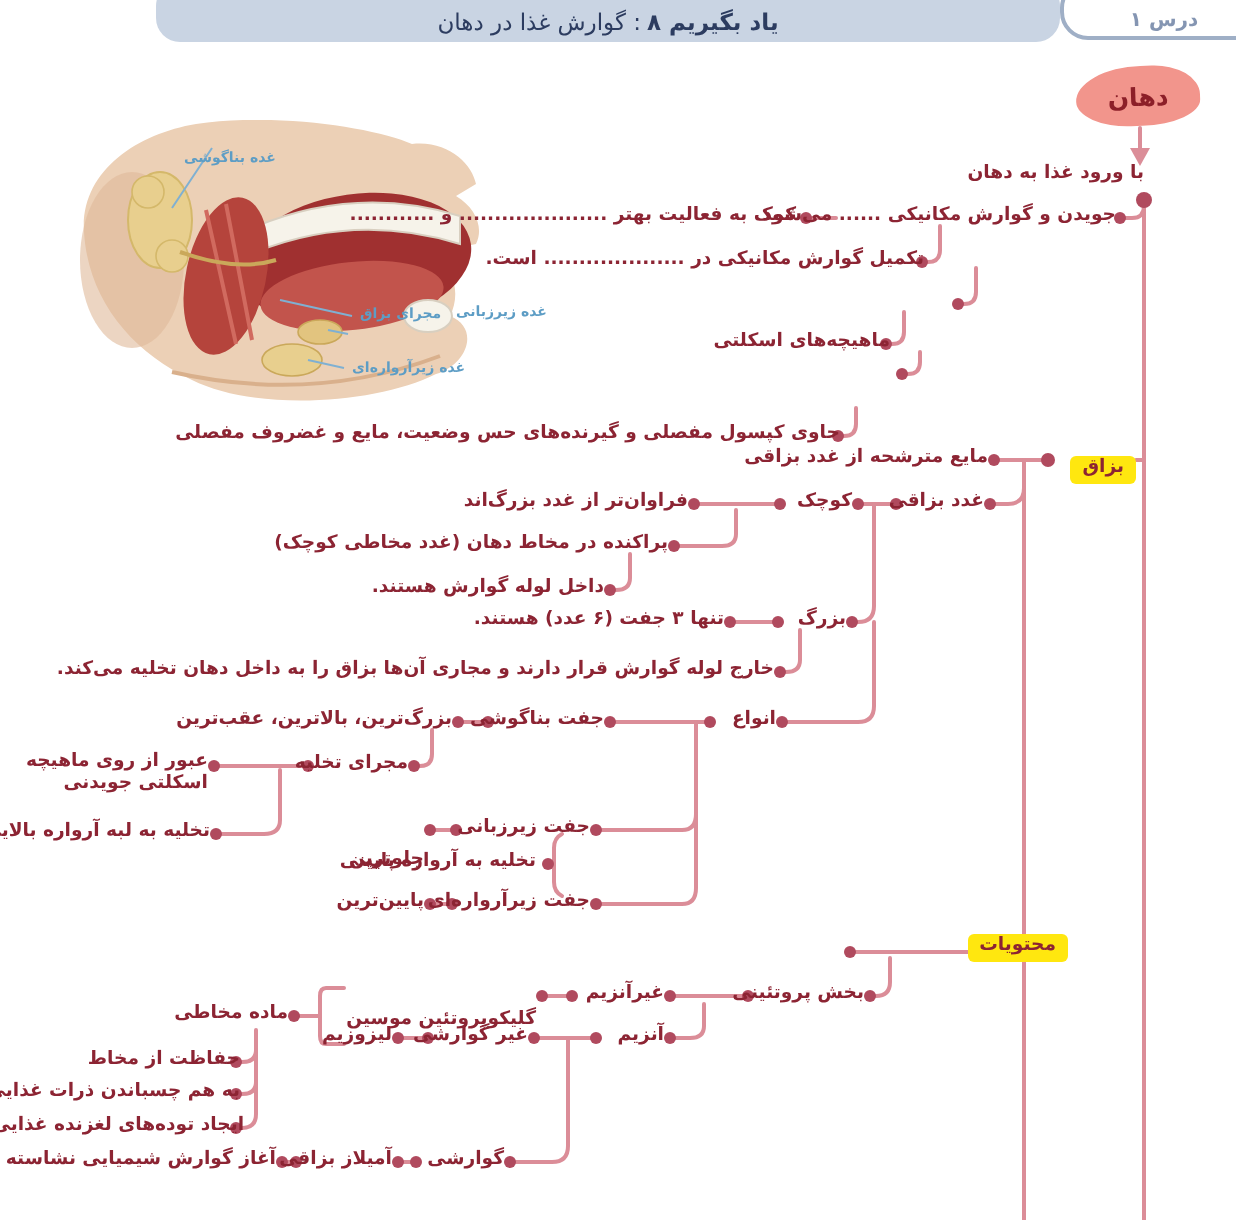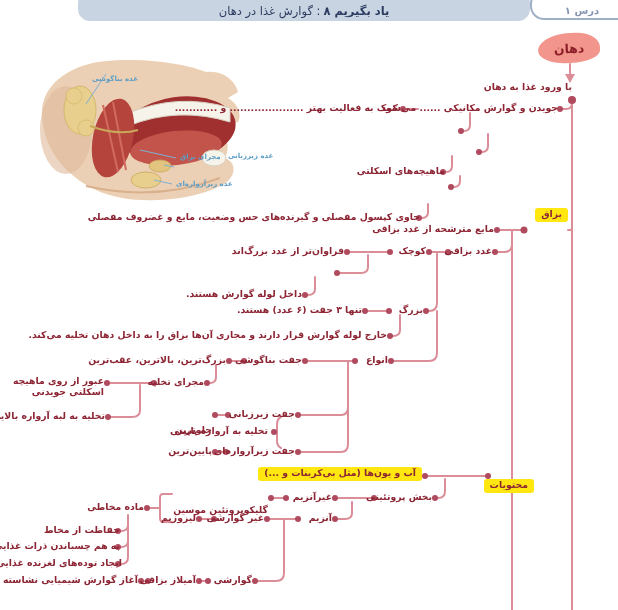--- a/index.html
+++ b/index.html
@@ -180,50 +180,51 @@
         <circle cx="118" cy="547" r="3"></circle>
         <circle cx="118" cy="564" r="3"></circle>
     </g>
   </svg>
 
   <div class="blob">دهان</div>
 
   <span class="nd" style="right:46px;top:82px;">با ورود غذا به دهان</span>
   <span class="nd" style="right:60px;top:103px;">جویدن و گوارش مکانیکی ...... می‌شود</span>
   <span class="nd" style="right:220px;top:103px;">کمک به فعالیت بهتر ..................... و ............</span>
+  <span class="nd" style="right:156px;top:125px;">تکمیل گوارش مکانیکی در .................... است.</span>
   <span class="nd" style="right:173px;top:166px;">ماهیچه‌های اسکلتی</span>
   <span class="nd" style="right:198px;top:212px;text-align:center;">حاوی کپسول مفصلی و گیرنده‌های حس وضعیت، مایع و غضروف مفصلی</span>
 
-  <span class="nd hl" style="right:50px;top:208px;text-align:center;">بزاق</span>
+  <span class="nd hl" style="right:50px;top:228px;text-align:center;">بزاق</span>
   <span class="nd" style="right:124px;top:224px;">مایع مترشحه از غدد بزاقی</span>
   <span class="nd" style="right:126px;top:246px;">غدد بزاقی</span>
   <span class="nd" style="right:192px;top:246px;">کوچک</span>
   <span class="nd" style="right:274px;top:246px;">فراوان‌تر از غدد بزرگ‌اند</span>
+  <span class="nd" style="right:284px;top:267px;">پراکنده در مخاط دهان (غدد مخاطی کوچک)</span>
   <span class="nd" style="right:316px;top:289px;text-align:center;">داخل لوله گوارش هستند.</span>
   <span class="nd" style="right:195px;top:305px;">بزرگ</span>
   <span class="nd" style="right:256px;top:305px;">تنها ۳ جفت (۶ عدد) هستند.</span>
   <span class="nd" style="right:231px;top:330px;">خارج لوله گوارش قرار دارند و مجاری آن‌ها بزاق را به داخل دهان تخلیه می‌کند.</span>
 
   <span class="nd" style="right:230px;top:355px;">انواع</span>
   <span class="nd" style="right:316px;top:355px;">جفت بناگوشی</span>
   <span class="nd" style="right:392px;top:355px;">بزرگ‌ترین، بالاترین، عقب‌ترین</span>
   <span class="nd" style="right:414px;top:377px;">مجرای تخلیه</span>
   <div class="nd nd2" style="right:514px;top:376px;">
     <div>عبور از روی ماهیچه</div>
     <div>اسکلتی جویدنی</div>
   </div>
   <span class="nd" style="right:513px;top:411px;">تخلیه به لبه آرواره بالایی.</span>
   <span class="nd" style="right:323px;top:409px;">جفت زیرزبانی</span>
   <span class="nd" style="right:406px;top:409px;margin-top:16px;">جلوترین</span>
   <span class="nd" style="right:350px;top:426px;">تخلیه به آرواره پایینی</span>
   <span class="nd" style="right:323px;top:446px;">جفت زیرآرواره‌ای</span>
   <span class="nd" style="right:406px;top:446px;">پایین‌ترین</span>
 
-  <span class="nd hl" style="right:84px;top:467px;margin-top:12px;">محتویات</span>
-  <span class="nd hl" style="right:196px;top:467px;">آب و یون‌ها (مثل بی‌کربنات و ...)</span>
+  <span class="nd hl" style="right:84px;top:467px;">محتویات</span>
   <span class="nd" style="right:186px;top:492px;">بخش پروتئینی</span>
   <span class="nd" style="right:286px;top:492px;">غیرآنزیم</span>
   <span class="nd" style="right:350px;top:505px;">گلیکوپروتئین موسین</span>
   <span class="nd" style="right:286px;top:513px;">آنزیم</span>
   <span class="nd" style="right:354px;top:513px;">غیر گوارشی</span>
   <span class="nd" style="right:422px;top:513px;">لیزوزیم</span>
   <span class="nd" style="right:474px;top:502px;">ماده مخاطی</span>
   <span class="nd" style="right:498px;top:525px;">حفاظت از مخاط</span>
   <span class="nd" style="right:498px;top:541px;">به هم چسباندن ذرات غذایی</span>
   <span class="nd" style="right:496px;top:558px;">ایجاد توده‌های لغزنده غذایی</span>

